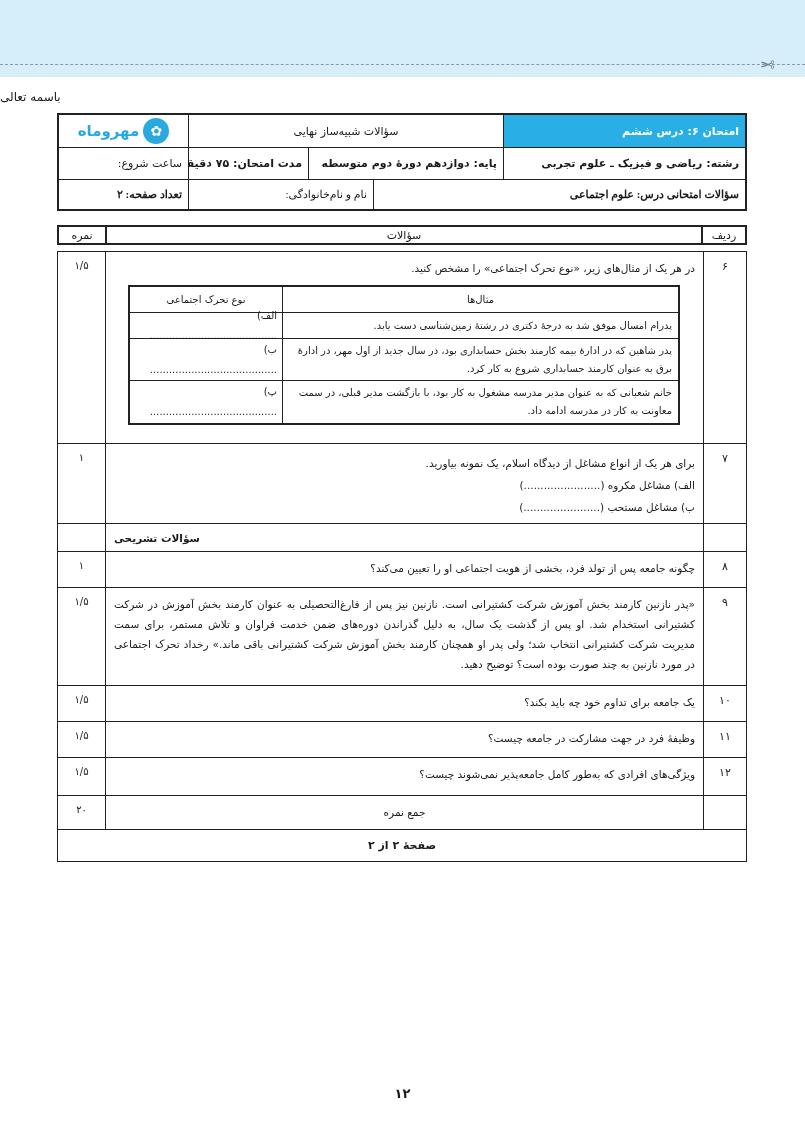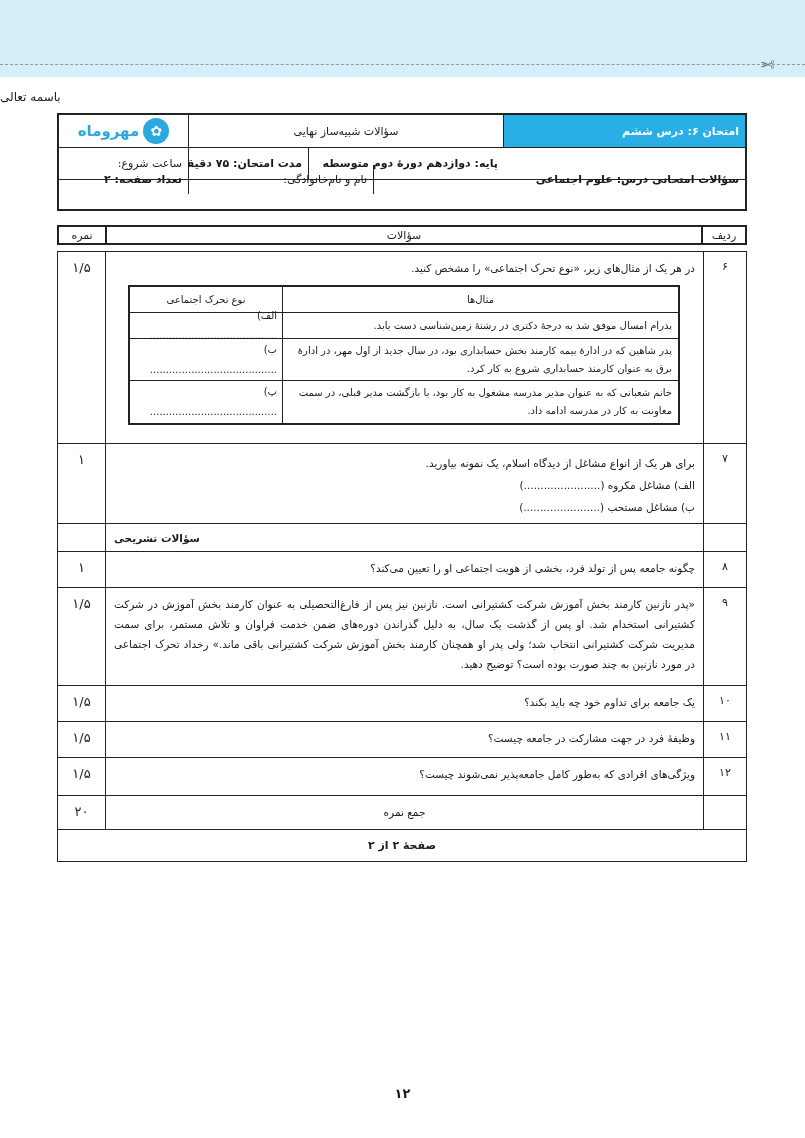--- a/index.html
+++ b/index.html
@@ -24,21 +24,21 @@
     font-size: 12px; direction: rtl;
   }
   
   .hdr {
     position: absolute; left: 57px; top: 113px; width: 690px; height: 98px;
     border: 2px solid #222; box-sizing: border-box;
   }
   .hdr .row { position: absolute; left: 0; width: 100%; display: flex; direction: ltr; }
   .hdr .r1 { top: 0; height: 32px; border-bottom: 1px solid #222; }
   .hdr .r2 { top: 33px; height: 31px; border-bottom: 1px solid #222; }
-  .hdr .r3 { top: 50px; height: 29px; }
+  .hdr .r3 { top: 65px; height: 29px; font-family: Liberation Serif, serif; }
   .hdr .cell {
     box-sizing: border-box; border-right: 1px solid #222; display: flex; align-items: center;
     direction: rtl; font-size: 11px; padding: 0 6px; white-space: nowrap; overflow: hidden;
   }
   .hdr .cell:last-child { border-right: none; }
   .logo-cell { width: 130px; justify-content: center !important; gap: 4px; }
   .logo-text { color: #2aa8e0; font-weight: bold; font-size: 15px; }
   .logo-circle {
     width: 26px; height: 26px; border-radius: 50%; background: #2aa8e0; color: #fff;
     display: flex; align-items: center; justify-content: center; font-size: 14px;
@@ -65,21 +65,21 @@
   .qtable {
     position: absolute; left: 57px; top: 251px; width: 690px; height: 611px;
     border: 1px solid #222; box-sizing: border-box;
   }
   .qrow {
     position: absolute; left: 0; width: 100%; display: flex; direction: ltr;
     border-bottom: 1px solid #222; box-sizing: border-box;
   }
   .qrow .score {
     width: 48px; border-right: 1px solid #222; box-sizing: border-box;
-    display: flex; justify-content: center; padding-top: 8px; font-size: 13px;
+    display: flex; justify-content: center; padding-top: 8px; font-size: 10px;
   }
   .qrow .body {
     flex: 1; border-right: 1px solid #222; box-sizing: border-box; direction: rtl;
     padding: 6px 8px; font-size: 10.5px; line-height: 20px; position: relative;
   }
   .qrow .num {
     width: 42px; box-sizing: border-box; display: flex; justify-content: center;
     padding-top: 8px; font-size: 11px;
   }
   .inner {
@@ -123,20 +123,21 @@
       <span class="logo-circle">✿</span>
       <span class="logo-text">مهروماه</span>
     </div>
     <div class="cell title-cell">سؤالات شبیه‌ساز نهایی</div>
     <div class="cell exam-cell">امتحان ۶: درس ششم</div>
   </div>
   <div class="row r2">
     <div class="cell" style="width:130px">ساعت شروع:</div>
     <div class="cell bold" style="width:120px">مدت امتحان: ۷۵ دقیقه</div>
     <div class="cell bold" style="width:195px">پایه: دوازدهم دورهٔ دوم متوسطه</div>
+    <div class="cell bold" style="flex:1">رشته: ریاضی و فیزیک ـ علوم تجربی</div>
   </div>
   <div class="row r3">
     <div class="cell bold" style="width:130px">تعداد صفحه: ۲</div>
     <div class="cell" style="width:185px">نام و نام‌خانوادگی:</div>
     <div class="cell bold" style="flex:1">سؤالات امتحانی درس: علوم اجتماعی</div>
   </div>
 </div>
 
 <div class="qhead">
   <div class="col-score">نمره</div>

